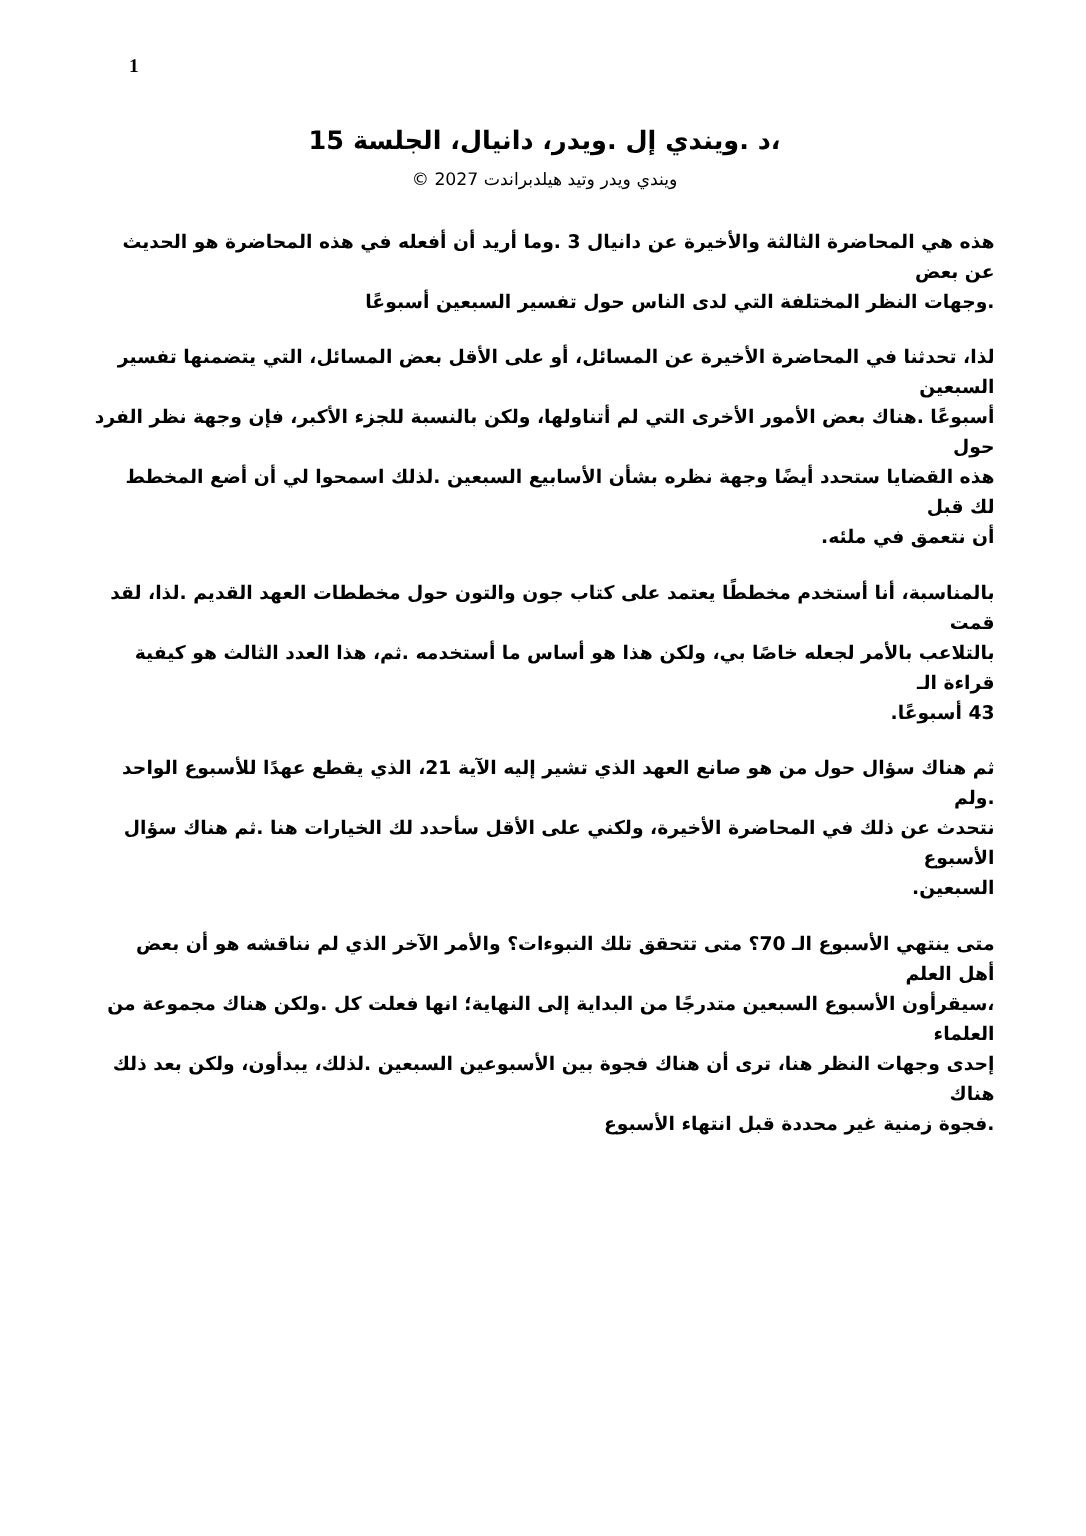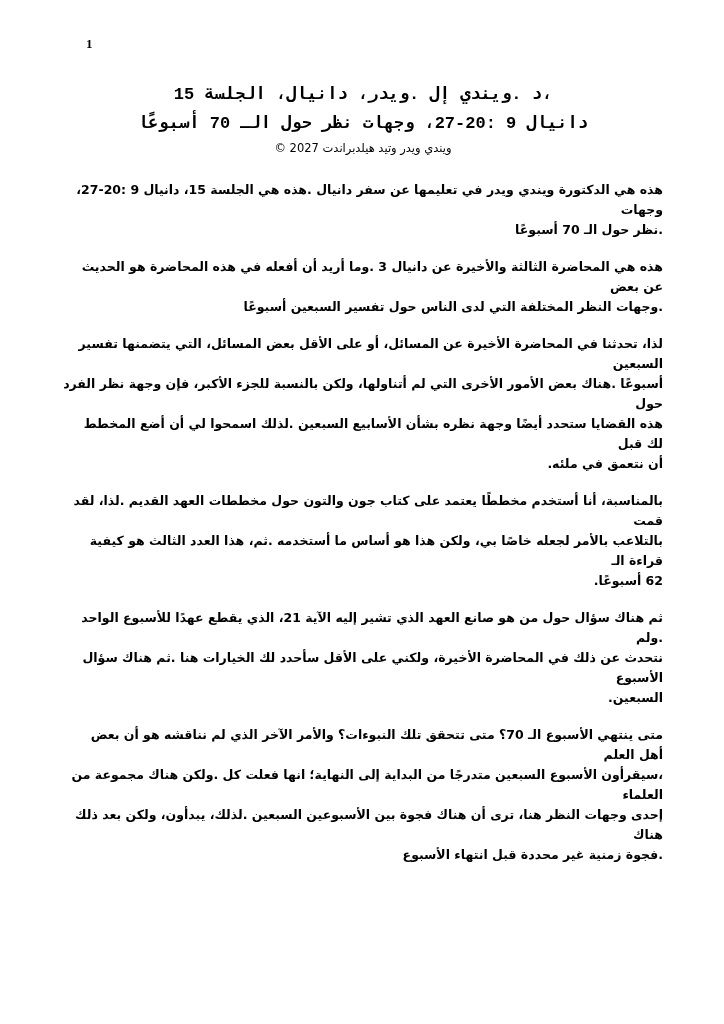--- a/index.html
+++ b/index.html
@@ -27,21 +27,20 @@
     left: 63px;
     width: 600px;
     direction: rtl;
   }
   .title-line {
     text-align: center;
     font-size: 17px;
     font-weight: 700;
     line-height: 29px;
     white-space: nowrap;
-    font-family: Liberation Mono, monospace;
   }
   .byline {
     text-align: center;
     font-size: 11.5px;
     font-weight: 400;
     line-height: 20px;
   }
   .paras { margin-top: 22px; }
   .para {
     font-size: 12.5px;
@@ -56,36 +55,33 @@
 <body>
 
 <div class="page">
 
   <div class="page-num">1</div>
 
   <div class="content">
 
     <div>
       <div class="title-line">،د .ويندي إل .ويدر، دانيال، الجلسة 15</div>
-      <div class="title-line">دانيال 9 :20-27، وجهات نظر حول الـ 70 أسبوعًا</div>
       <div class="byline">ويندي ويدر وتيد هيلدبراندت 2027 ©</div>
     </div>
 
     <div class="paras">
-      <p class="para">هذه هي الدكتورة ويندي ويدر في تعليمها عن سفر دانيال .هذه هي الجلسة 15، دانيال 9 :20-27، وجهات
-.نظر حول الـ 70 أسبوعًا</p>
       <p class="para">هذه هي المحاضرة الثالثة والأخيرة عن دانيال 3 .وما أريد أن أفعله في هذه المحاضرة هو الحديث عن بعض
 .وجهات النظر المختلفة التي لدى الناس حول تفسير السبعين أسبوعًا</p>
       <p class="para">لذا، تحدثنا في المحاضرة الأخيرة عن المسائل، أو على الأقل بعض المسائل، التي يتضمنها تفسير السبعين
 أسبوعًا .هناك بعض الأمور الأخرى التي لم أتناولها، ولكن بالنسبة للجزء الأكبر، فإن وجهة نظر الفرد حول
 هذه القضايا ستحدد أيضًا وجهة نظره بشأن الأسابيع السبعين .لذلك اسمحوا لي أن أضع المخطط لك قبل
 أن نتعمق في ملئه.</p>
       <p class="para">بالمناسبة، أنا أستخدم مخططًا يعتمد على كتاب جون والتون حول مخططات العهد القديم .لذا، لقد قمت
 بالتلاعب بالأمر لجعله خاصًا بي، ولكن هذا هو أساس ما أستخدمه .ثم، هذا العدد الثالث هو كيفية قراءة الـ
-62 أسبوعًا.</p>
+43 أسبوعًا.</p>
       <p class="para">ثم هناك سؤال حول من هو صانع العهد الذي تشير إليه الآية 21، الذي يقطع عهدًا للأسبوع الواحد .ولم
 نتحدث عن ذلك في المحاضرة الأخيرة، ولكني على الأقل سأحدد لك الخيارات هنا .ثم هناك سؤال الأسبوع
 السبعين.</p>
       <p class="para">متى ينتهي الأسبوع الـ 70؟ متى تتحقق تلك النبوءات؟ والأمر الآخر الذي لم نناقشه هو أن بعض أهل العلم
 ،سيقرأون الأسبوع السبعين متدرجًا من البداية إلى النهاية؛ انها فعلت كل .ولكن هناك مجموعة من العلماء
 إحدى وجهات النظر هنا، ترى أن هناك فجوة بين الأسبوعين السبعين .لذلك، يبدأون، ولكن بعد ذلك هناك
 .فجوة زمنية غير محددة قبل انتهاء الأسبوع</p>
 
     </div>
 

